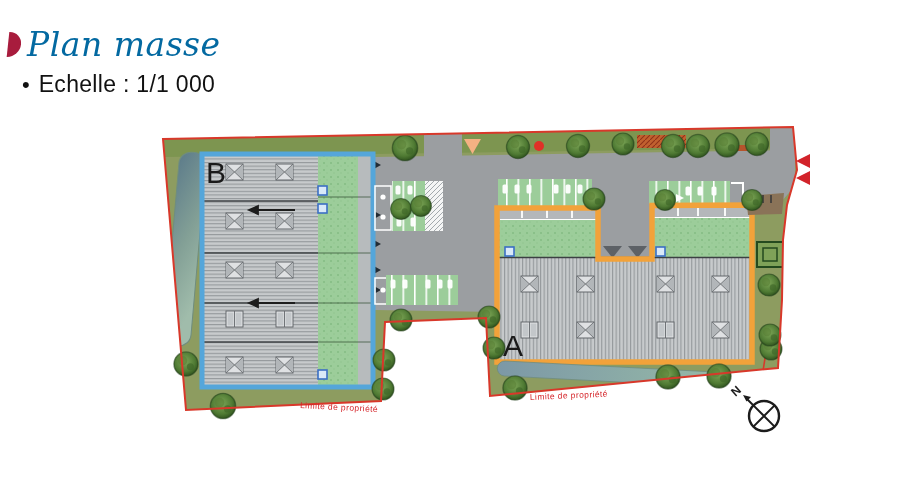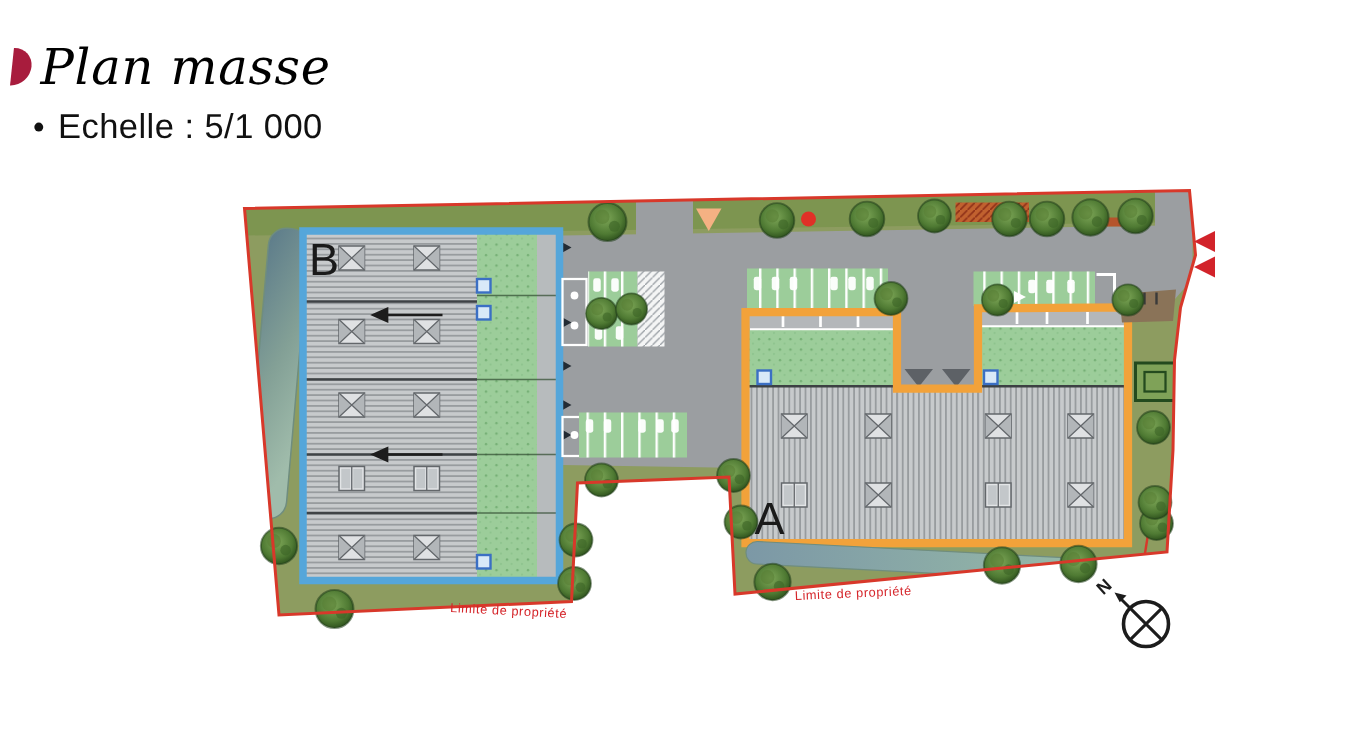--- a/index.html
+++ b/index.html
@@ -5,38 +5,38 @@
   html,body{margin:0;padding:0;}
   body{width:900px;height:500px;background:#ffffff;overflow:hidden;
        font-family:"Liberation Sans", sans-serif;position:relative;}
   .canvas{position:absolute;inset:0;width:900px;height:500px;}
   .header{position:absolute;left:8px;top:28px;z-index:5;}
   .title-row{display:flex;align-items:flex-start;}
   .title-bullet{width:13px;height:25px;background:#a81c3d;
                 border-radius:0 14px 14px 0;margin-top:4px;transform:skewX(-6deg);}
   .title-text{font-family:"DejaVu Serif","Liberation Serif",serif;
               font-style:italic;font-size:33px;line-height:1.0;
-              color:#000000;margin-left:6px;letter-spacing:.5px;}
+              color:#0369a1;margin-left:6px;letter-spacing:.5px;}
   .scale-row{display:flex;align-items:center;margin:10px 0 0 14px;color:#111;}
   .scale-bullet{font-size:22px;margin-right:9px;line-height:1;}
   .scale-text{font-size:23px;letter-spacing:.3px;}
   svg{position:absolute;left:0;top:0;}
   text{font-family:"Liberation Sans",sans-serif;}
 </style>
 </head>
 <body>
 
 <div class="header">
   <div class="title-row">
     <div class="title-bullet"></div>
     <div class="title-text">Plan masse</div>
   </div>
   <div class="scale-row">
     <span class="scale-bullet">•</span>
-    <span class="scale-text">Echelle : 5/1 000</span>
+    <span class="scale-text">Echelle : 1/1 000</span>
   </div>
 </div>
 
 <svg class="canvas" width="900" height="500" viewBox="0 0 900 500">
   <defs>
     <clipPath id="siteClip">
       <path d="M163,139 L793,127 L797,170 L787,205 L783,240 L782,300 L778,368
                L490,396 L486,318 L385,322 L381,401 L186,410 Z"></path>
     </clipPath>
     <pattern id="hstripe" width="6" height="3.6" patternUnits="userSpaceOnUse">

